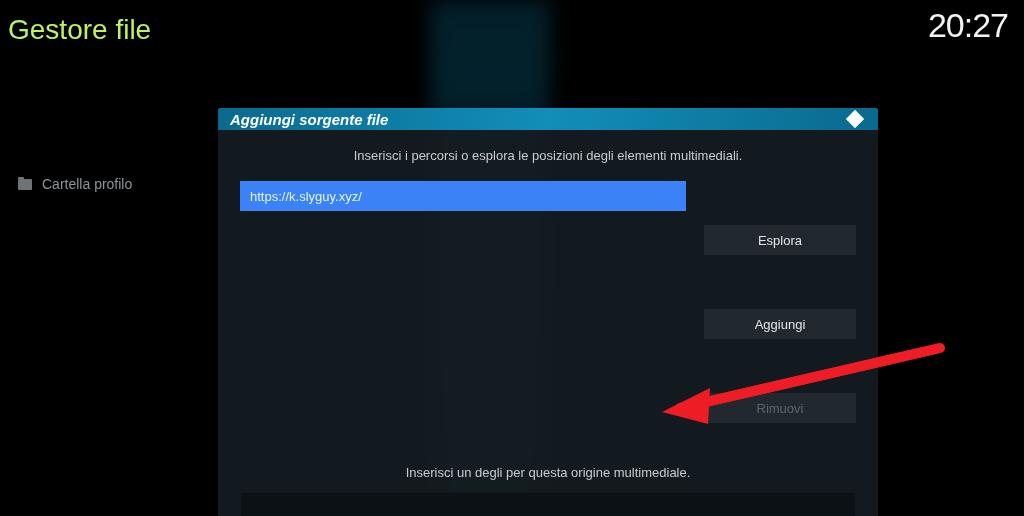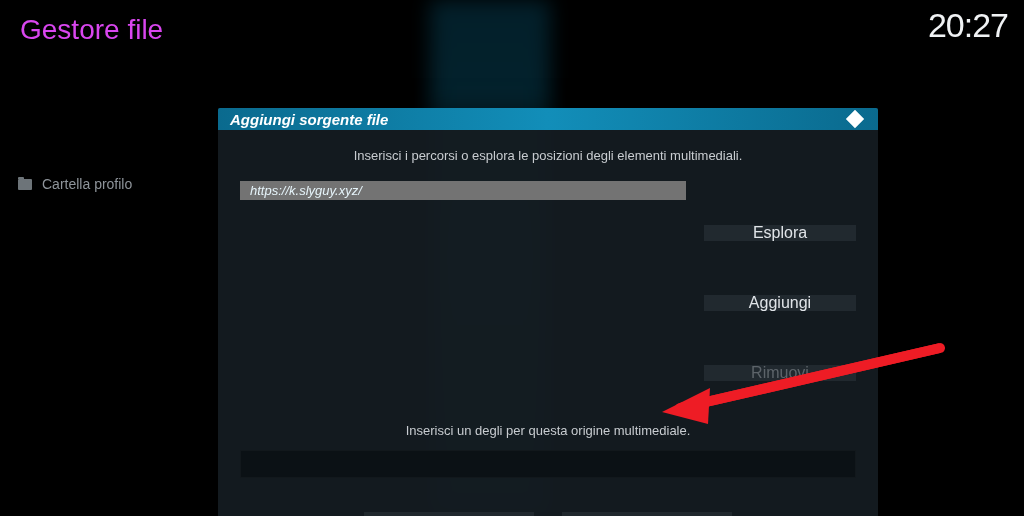--- a/index.html
+++ b/index.html
@@ -12,24 +12,24 @@
   }
   .bg-stripe {
     position: absolute;
     top: 0; left: 430px; width: 120px; height: 100%;
     background: linear-gradient(180deg, #0a5a78 0%, #0e6e8e 50%, #0a5a78 100%);
     opacity: 0.35;
     filter: blur(10px);
   }
   .page-title {
     position: absolute;
-    top: 14px; left: 20px;
+    top: 14px; left: 8px;
     font-size: 28px;
     font-weight: 300;
-    color: #d946ef;
+    color: #bef264;
   }
   .clock {
     position: absolute;
     top: 6px; right: 16px;
     font-size: 34px;
     font-weight: 300;
     color: #f0f2f4;
     letter-spacing: -1px;
   }
   .side-list {
@@ -89,39 +89,38 @@
     font-size: 13px;
     color: #c8ccd0;
     margin-bottom: 18px;
   }
   .path-row {
     display: flex; gap: 18px;
     align-items: flex-start;
   }
   .path-col { flex: 1; }
   .path-input {
-    background: #737373;
-    height: 19px;
+    background: #3b82f6;
+    height: 30px;
     display: flex; align-items: center;
     padding: 0 10px;
     font-size: 13px;
     color: #e6f4fa;
     border: none;
     width: 100%;
-    font-style: italic;
   }
   .btn-col {
     width: 152px;
     display: flex; flex-direction: column; gap: 10px;
   }
   .side-btn {
-    height: 16px;
+    height: 30px;
     background: rgba(40, 48, 54, 0.7);
     display: flex; align-items: center; justify-content: center;
-    font-size: 16px;
+    font-size: 13px;
     color: #e0e4e8;
     margin-top: 44px;
   }
   .side-btn.disabled { color: #5d646a; }
   .instr2 {
     text-align: center;
     font-size: 13px;
     color: #c8ccd0;
     margin-top: 42px;
     margin-bottom: 12px;

